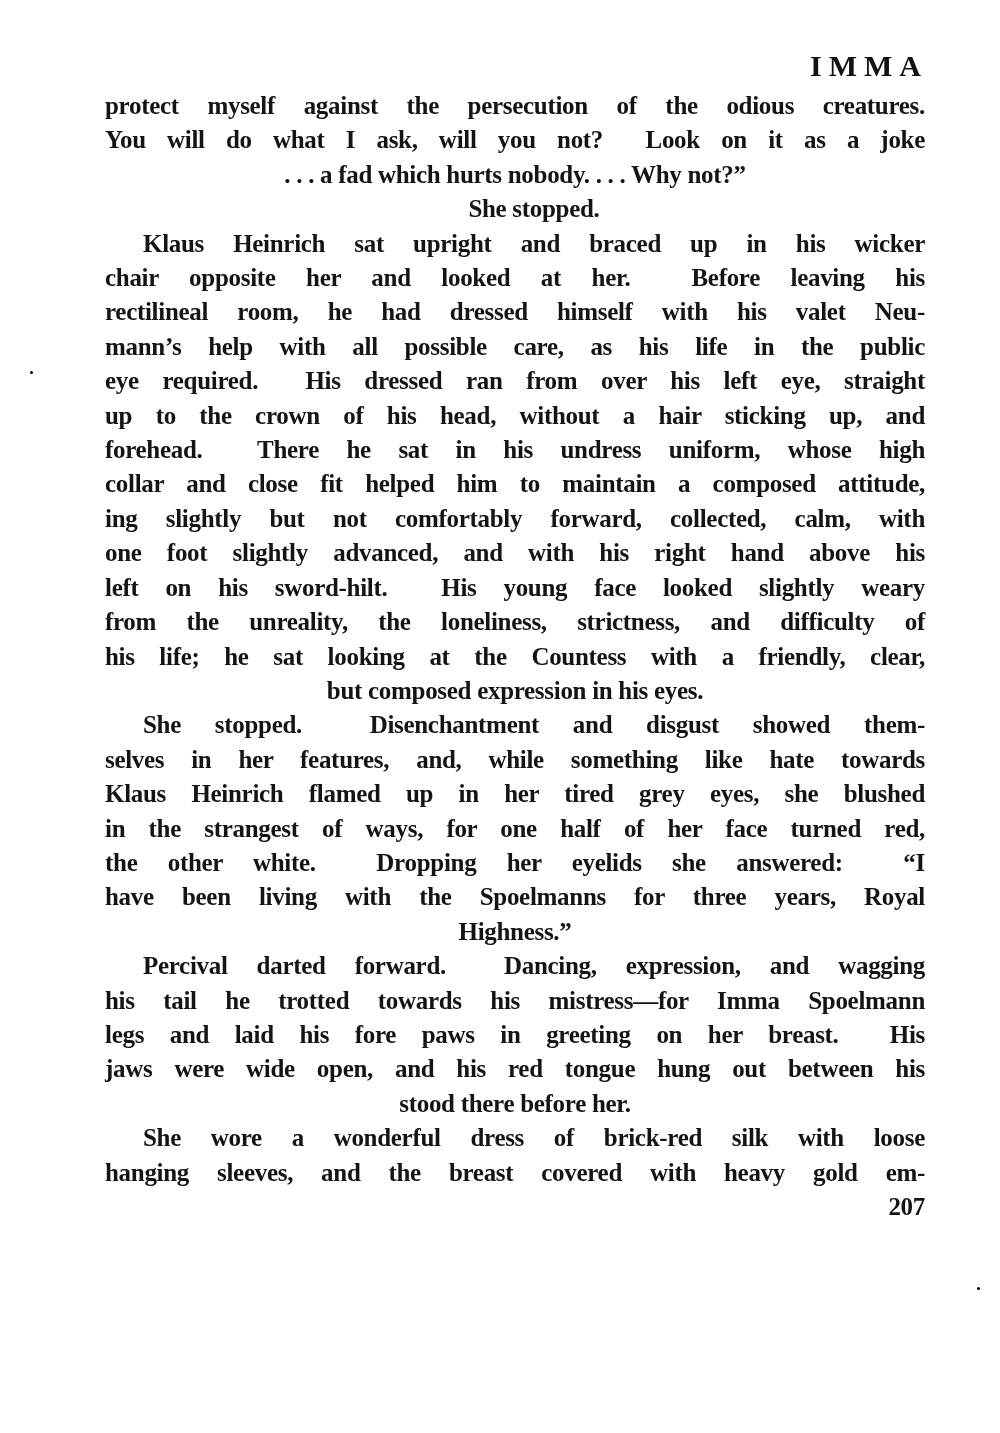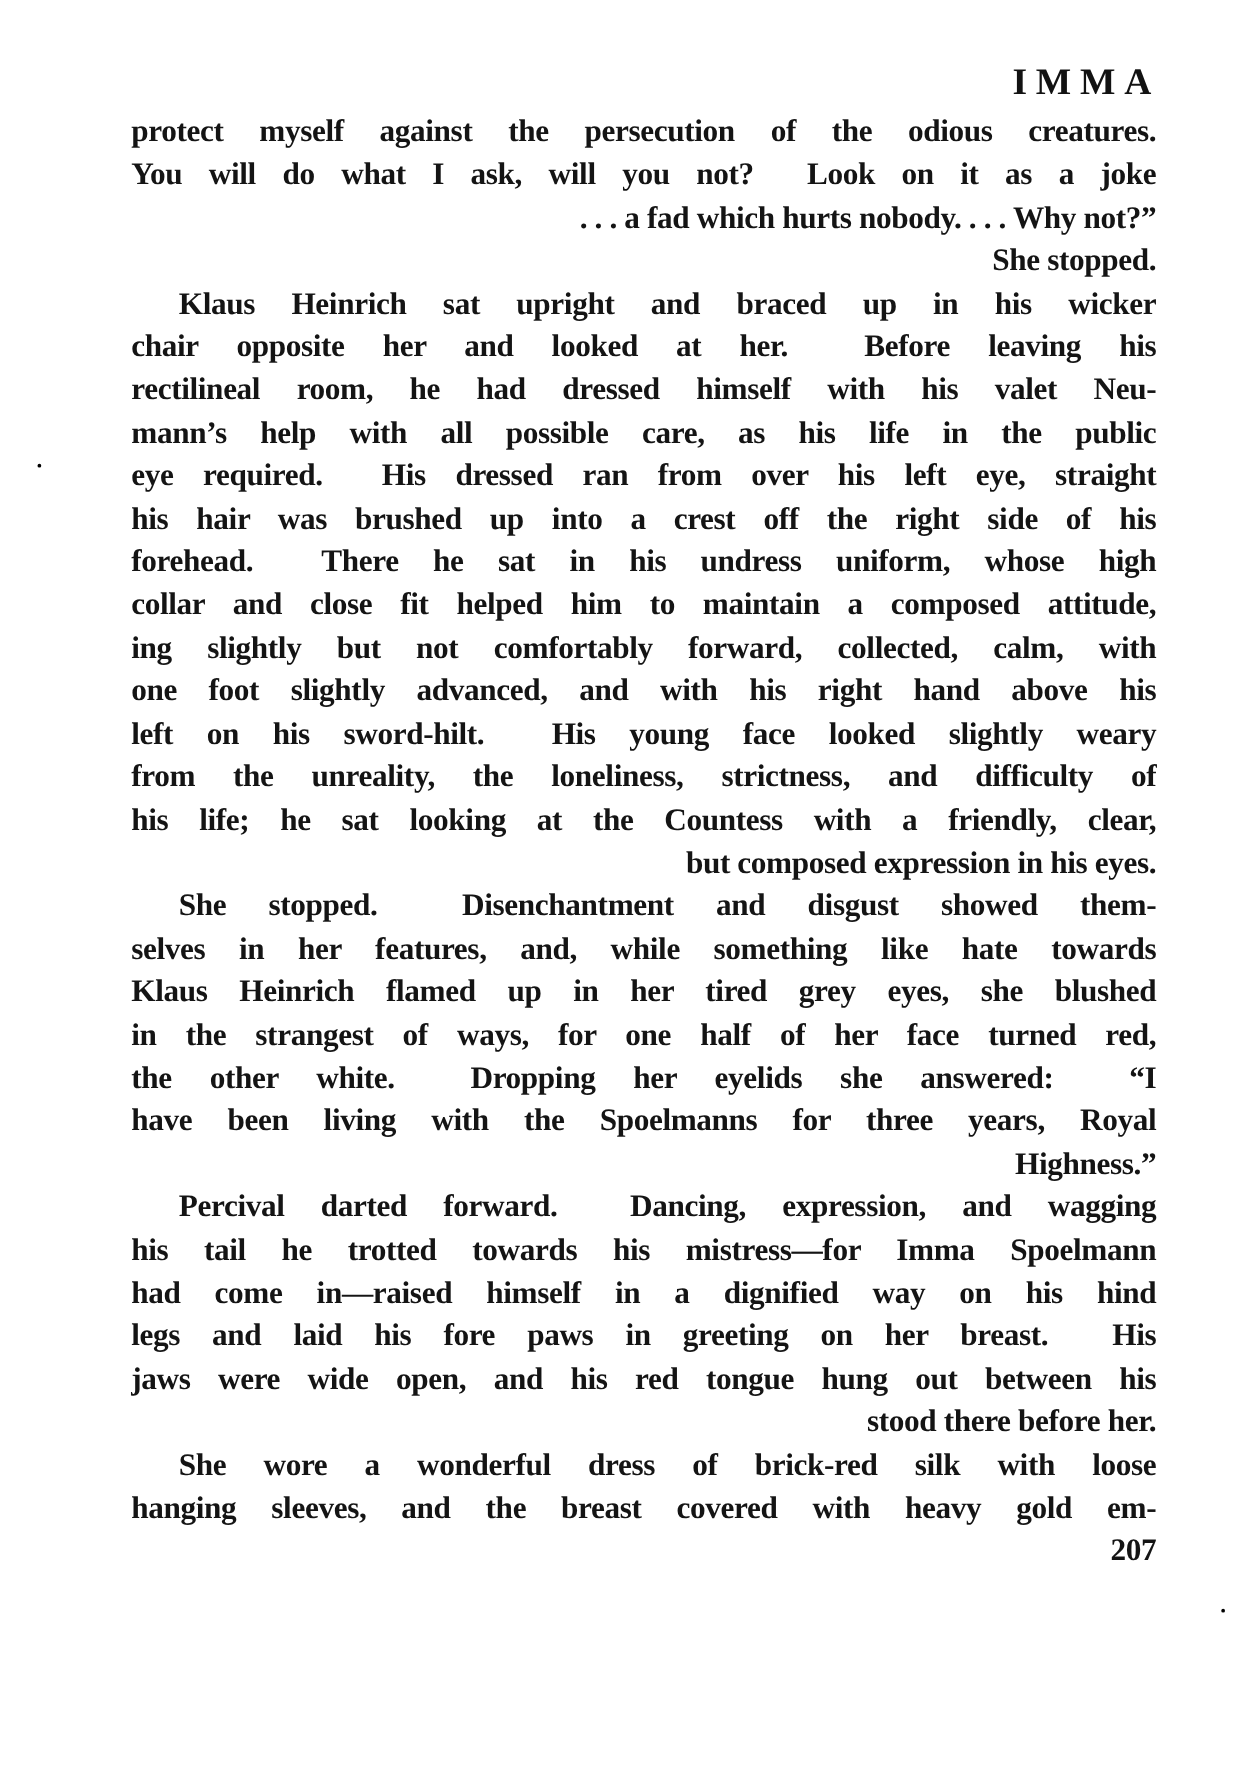--- a/index.html
+++ b/index.html
@@ -32,21 +32,21 @@
     width: 820px;
     font-size: 25px;
     font-weight: bold;
     line-height: 34.4px;
     letter-spacing: -0.3px;
     color: #141414;
   }
   .paragraph { margin: 0; padding: 0; }
   .text-line {
     white-space: pre-wrap;
-    text-align: right;
+    text-align: center;
   }
   .text-line.just {
     text-align: justify;
     text-align-last: justify;
     text-justify: inter-word;
   }
   .text-line.indent { text-indent: 38px; }
   .page-number {
     white-space: pre;
     text-align: right;
@@ -75,21 +75,21 @@
       </div>
       <div class="paragraph">
         <div class="text-line indent">She stopped.</div>
       </div>
       <div class="paragraph">
         <div class="text-line just indent">Klaus Heinrich sat upright and braced up in his wicker</div>
         <div class="text-line just">chair opposite her and looked at her.  Before leaving his</div>
         <div class="text-line just">rectilineal room, he had dressed himself with his valet Neu-</div>
         <div class="text-line just">mann’s help with all possible care, as his life in the public</div>
         <div class="text-line just">eye required.  His dressed ran from over his left eye, straight</div>
-        <div class="text-line just">his hair was brushed up into a crest off the right side of his</div>
+        <div class="text-line just">up to the crown of his head, without a hair sticking up, and</div>
         <div class="text-line just">forehead.  There he sat in his undress uniform, whose high</div>
         <div class="text-line just">collar and close fit helped him to maintain a composed attitude,</div>
         <div class="text-line just">ing slightly but not comfortably forward, collected, calm, with</div>
         <div class="text-line just">one foot slightly advanced, and with his right hand above his</div>
         <div class="text-line just">left on his sword-hilt.  His young face looked slightly weary</div>
         <div class="text-line just">from the unreality, the loneliness, strictness, and difficulty of</div>
         <div class="text-line just">his life; he sat looking at the Countess with a friendly, clear,</div>
         <div class="text-line">but composed expression in his eyes.</div>
       </div>
       <div class="paragraph">
@@ -97,21 +97,20 @@
         <div class="text-line just">selves in her features, and, while something like hate towards</div>
         <div class="text-line just">Klaus Heinrich flamed up in her tired grey eyes, she blushed</div>
         <div class="text-line just">in the strangest of ways, for one half of her face turned red,</div>
         <div class="text-line just">the other white.  Dropping her eyelids she answered:  “I</div>
         <div class="text-line just">have been living with the Spoelmanns for three years, Royal</div>
         <div class="text-line">Highness.”</div>
       </div>
       <div class="paragraph">
         <div class="text-line just indent">Percival darted forward.  Dancing, expression, and wagging</div>
         <div class="text-line just">his tail he trotted towards his mistress—for Imma Spoelmann</div>
-        <div class="text-line just">had come in—raised himself in a dignified way on his hind</div>
         <div class="text-line just">legs and laid his fore paws in greeting on her breast.  His</div>
         <div class="text-line just">jaws were wide open, and his red tongue hung out between his</div>
         <div class="text-line">stood there before her.</div>
       </div>
       <div class="paragraph">
         <div class="text-line just indent">She wore a wonderful dress of brick-red silk with loose</div>
         <div class="text-line just">hanging sleeves, and the breast covered with heavy gold em-</div>
       </div>
       <div class="page-number">207</div>
     </div>

